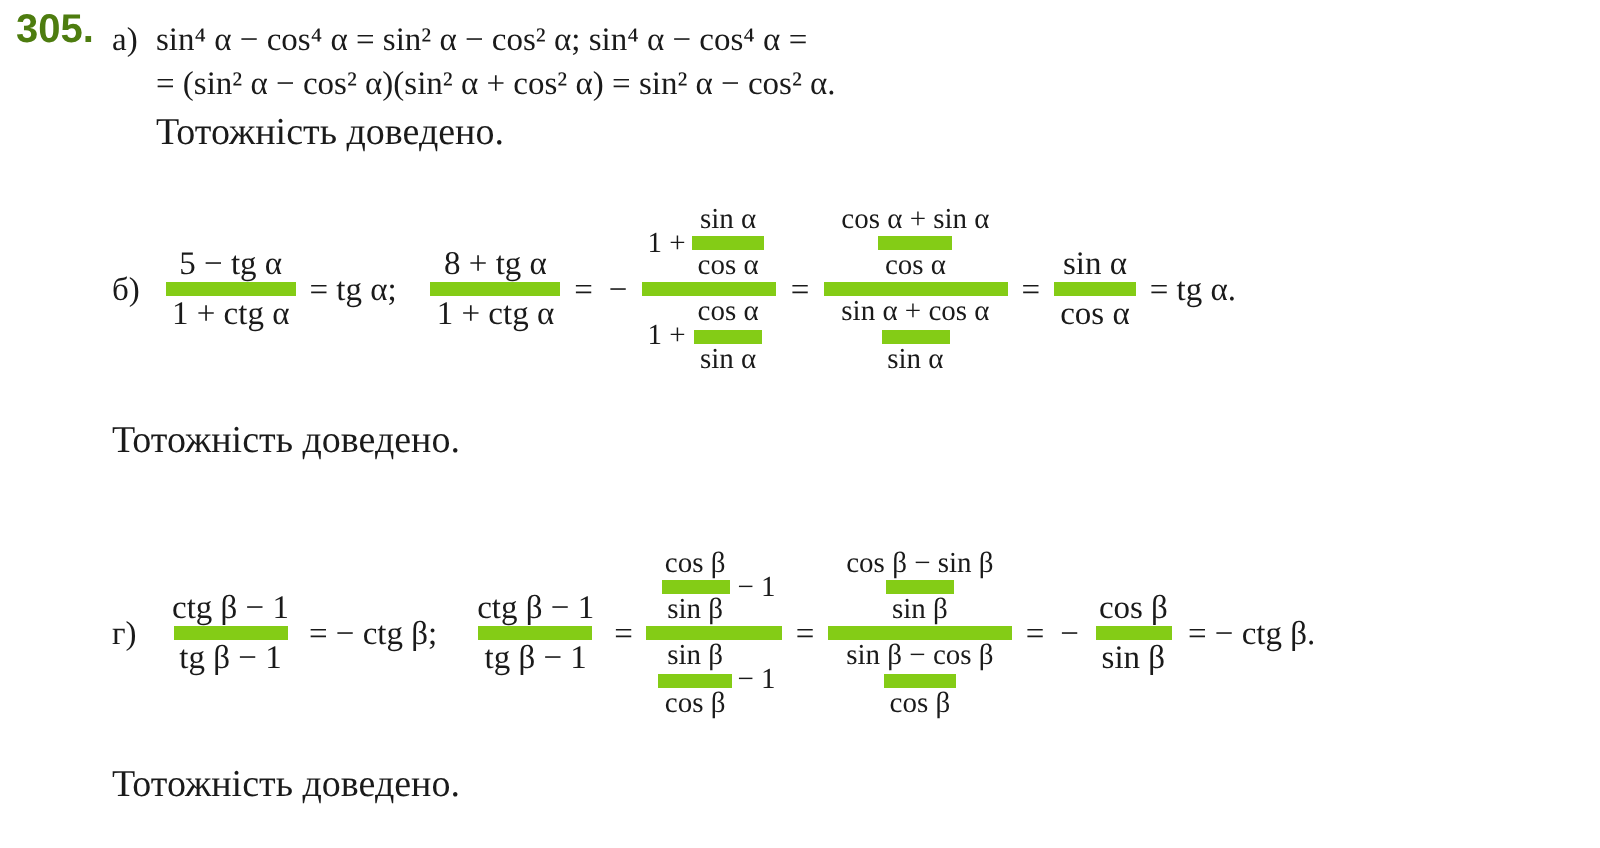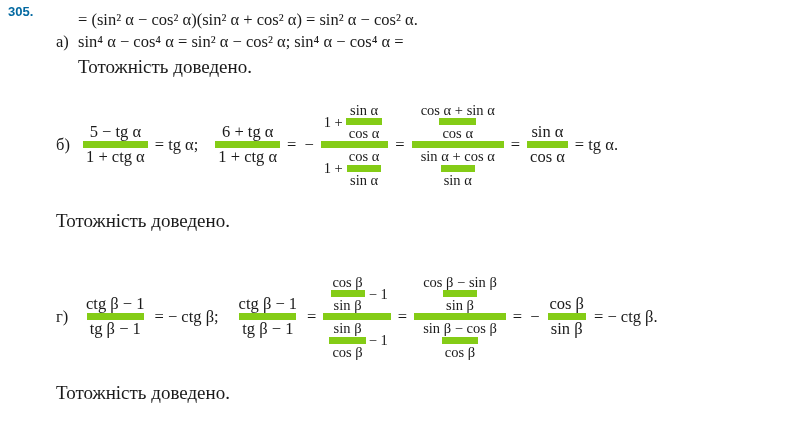--- a/index.html
+++ b/index.html
@@ -12,22 +12,22 @@
     position: relative;
     overflow: hidden;
   }
   .page { position: relative; width:800px; height:424px; }
 
   .exno {
     position:absolute;
     left: 8px; top: 4px;
     font-family: "Liberation Sans", sans-serif;
     font-weight: bold;
-    font-size: 13px;
-    color: #0369a1;
+    font-size: 20px;
+    color: #4d7c0f;
   }
 
   .body-col {
     position:absolute;
     left: 56px; top: 10px;
     width: 740px;
   }
 
   .line { position: relative; margin-bottom: 2px; }
   .txt { font-size: 16.5px; white-space: nowrap; }
@@ -62,44 +62,44 @@
 </head>
 <body>
 
 <div class="page">
 
   <div class="exno">305.</div>
 
   <div class="body-col">
 
     <div class="line">
+      <span class="txt"><span class="marker">а)</span><span>sin⁴ α − cos⁴ α = sin² α − cos² α;  sin⁴ α − cos⁴ α =</span></span>
+    </div>
+    <div class="line">
       <span class="txt"><span class="marker"></span><span>= (sin² α − cos² α)(sin² α + cos² α) = sin² α − cos² α.</span></span>
-    </div>
-    <div class="line">
-      <span class="txt"><span class="marker">а)</span><span>sin⁴ α − cos⁴ α = sin² α − cos² α;  sin⁴ α − cos⁴ α =</span></span>
     </div>
     <div class="line" style="margin-top:4px;">
       <span class="txt"><span class="marker"></span><span class="statement">Тотожність доведено.</span></span>
     </div>
 
     <div class="gap" style="height:22px;"></div>
 
     <div class="eqrow" style="margin-left:0px;">
       <span class="letter">б)</span>
 
       <span class="frac">
         <span class="num">5 − tg α</span>
         <span class="den">1 + ctg α</span>
       </span>
       <span class="op">= tg α;</span>
 
       <span style="display:inline-block;width:10px;"></span>
 
       <span class="frac">
-        <span class="num">6 + tg α</span>
+        <span class="num">8 + tg α</span>
         <span class="den">1 + ctg α</span>
       </span>
       <span class="op">=</span>
       <span class="op">−</span>
 
       <span class="frac">
         <span class="num" style="display:flex;align-items:center;">
           <span class="small">1 +</span>
           <span class="frac small">
             <span class="num">sin α</span>

